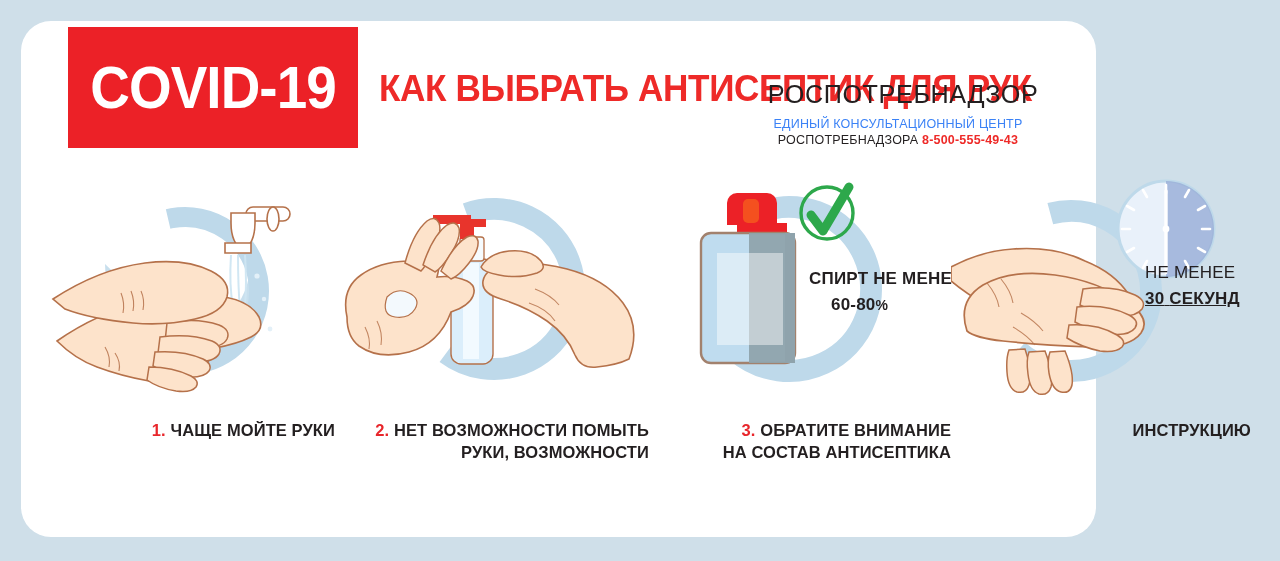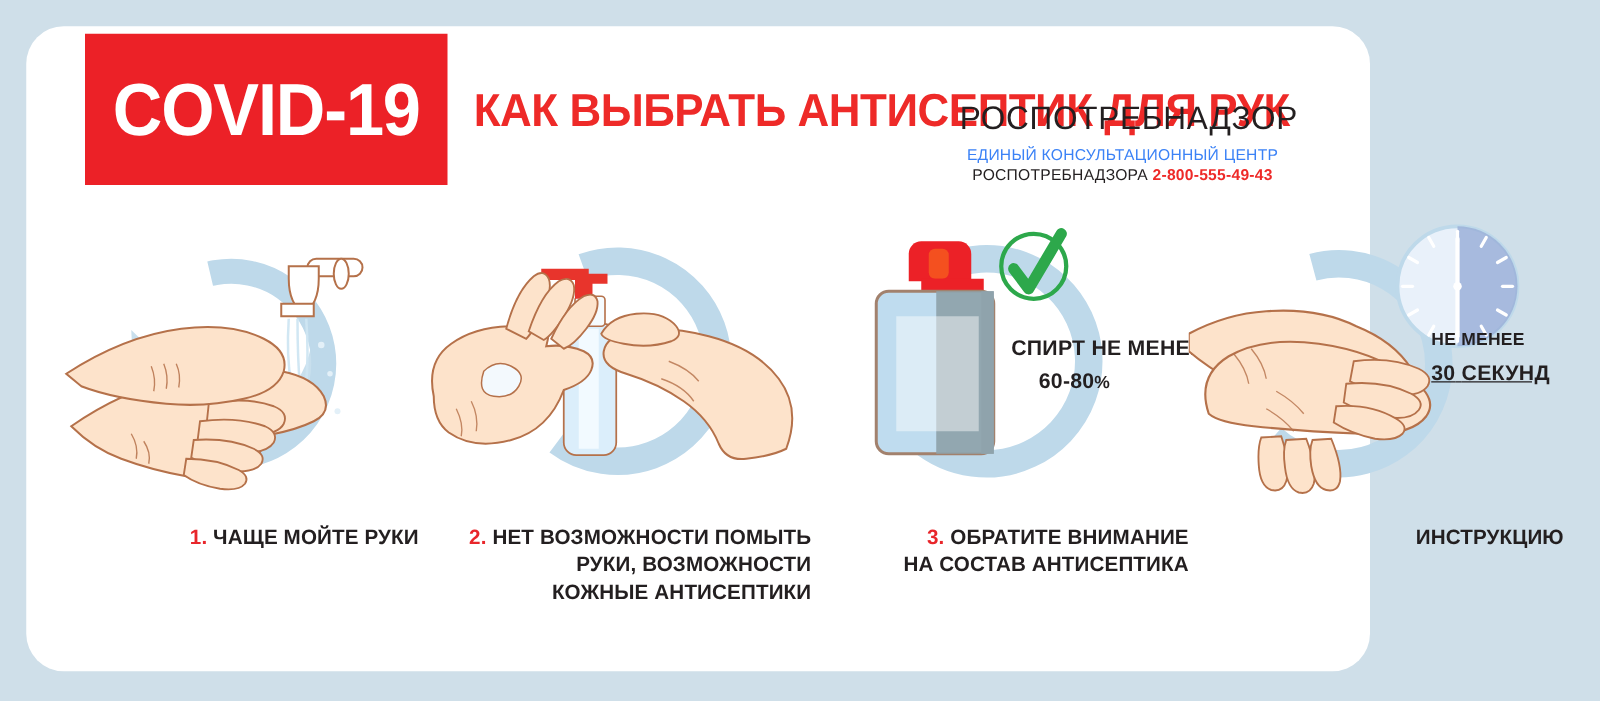--- a/index.html
+++ b/index.html
@@ -96,21 +96,21 @@
   #panel-3{left:640px;width:290px;}
   #panel-4{left:930px;width:300px;}
 
   .art svg{display:block;width:100%;height:100%;}
 
   
   .ov{position:absolute;color:#231f20;letter-spacing:0.2px;}
   #alc-line1{left:148px;top:98px;font-size:17px;font-weight:bold;white-space:nowrap;}
   #alc-line2{left:170px;top:124px;font-size:17px;font-weight:bold;white-space:nowrap;}
   #alc-line2 .small{font-size:14px;}
-  #sec-line1{left:194px;top:92px;font-size:14px;font-weight:bold;white-space:nowrap;}
+  #sec-line1{left:194px;top:92px;font-size:17px;font-weight:normal;white-space:nowrap;}
   #sec-line2{left:194px;top:118px;font-size:17px;font-weight:bold;white-space:nowrap;text-decoration:underline;}
   #sec-line2 .lite{font-weight:bold;}
 </style>
 </head>
 <body>
 
 <div class="poster">
 
   <div class="header">
 
@@ -118,21 +118,21 @@
       <div class="txt">COVID-19</div>
     </div>
 
     <div class="headline">КАК ВЫБРАТЬ АНТИСЕПТИК ДЛЯ РУК</div>
 
     <div class="brand">
       <div class="org">РОСПОТРЕБНАДЗОР</div>
       <div class="cc1">ЕДИНЫЙ КОНСУЛЬТАЦИОННЫЙ ЦЕНТР</div>
       <div class="cc2">
         <span>РОСПОТРЕБНАДЗОРА</span>
-        <span class="phone">2-800-555-49-43</span>
+        <span class="phone">8-500-555-49-43</span>
       </div>
     </div>
   </div>
 
   <div class="panels">
 
     <div class="panel" id="panel-1">
       <div class="art">
         <svg viewBox="0 0 300 235" xmlns="http://www.w3.org/2000/svg">
 
@@ -223,21 +223,20 @@
               <path d="M36 156 q6 12 4 22"></path>
           </g>
         </svg>
       </div>
       <div class="cap">
         <div>
           <span class="num">2.</span>
           <span>НЕТ ВОЗМОЖНОСТИ ПОМЫТЬ</span>
         </div>
         <div>РУКИ, ВОЗМОЖНОСТИ</div>
-        <div>КОЖНЫЕ АНТИСЕПТИКИ</div>
       </div>
     </div>
 
     <div class="panel" id="panel-3">
       <div class="art">
         <svg viewBox="0 0 290 235" xmlns="http://www.w3.org/2000/svg">
           <circle cx="128" cy="118" r="82" fill="none" stroke="#bed9ea" stroke-width="22" stroke-dasharray="350 180" transform="rotate(-115 128 118)"></circle>
 
           <g>
             <path d="M52 22 h30 a10 10 0 0 1 10 10 v22 h-50 v-22 a10 10 0 0 1 10 -10 z" fill="#ec2127" transform="translate(24,0)"></path>

